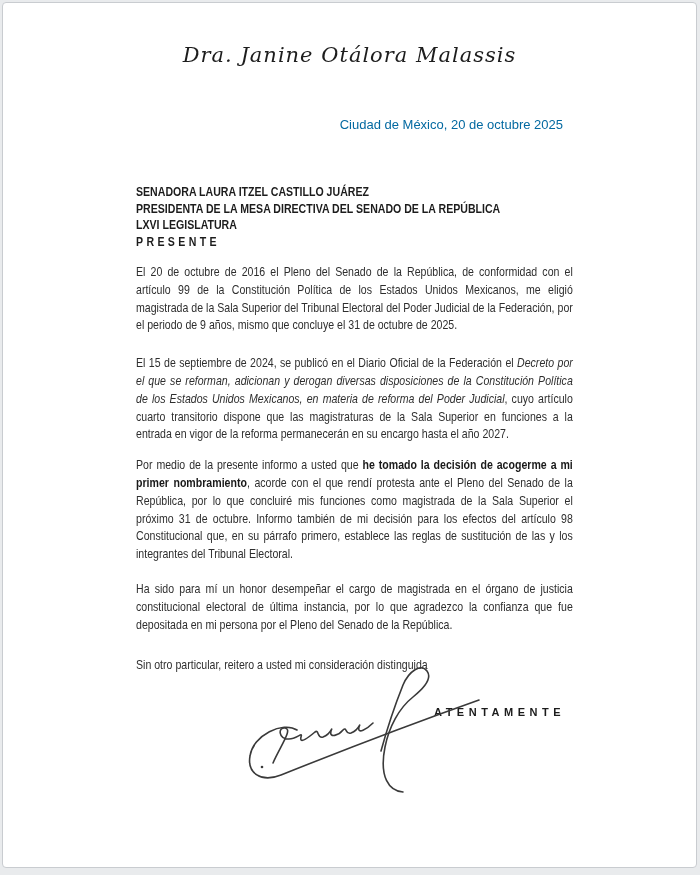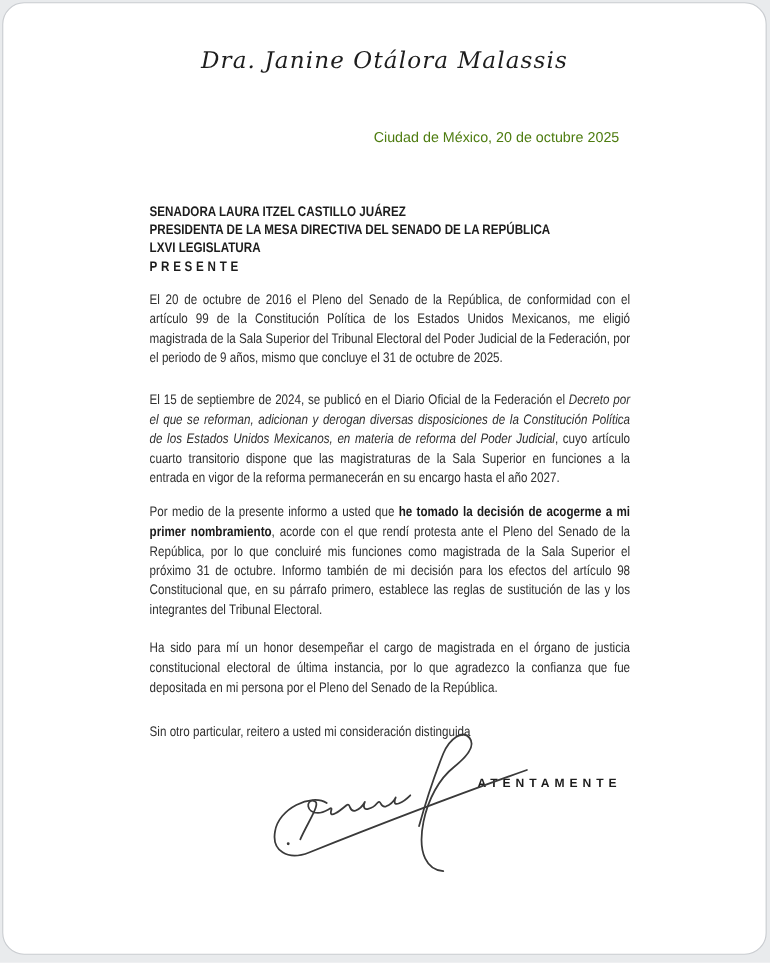--- a/index.html
+++ b/index.html
@@ -17,40 +17,40 @@
     height: 875px;
   }
   .page {
     position: absolute;
     left: 2px;
     top: 2px;
     right: 3px;
     bottom: 7px;
     background: #ffffff;
     border: 1px solid #c9ccd0;
-    border-radius: 20px;
+    border-radius: 4px;
   }
   .header-name {
     position: absolute;
     left: 0;
     top: 40px;
     width: 100%;
     text-align: center;
     font-family: "DejaVu Serif", serif;
     font-style: italic;
     font-size: 21px;
     letter-spacing: 1px;
     color: #1d1d1d;
   }
   .dateline {
     position: absolute;
     top: 114px;
     right: 133px;
     font-size: 13px;
-    color: #4d7c0f;
+    color: #0369a1;
   }
   .letter-body {
     position: absolute;
     left: 133px;
     top: 181px;
     width: 520px;
     transform: scaleX(0.84);
     transform-origin: left top;
     color: #2e2e2e;
     font-size: 12.6px;

